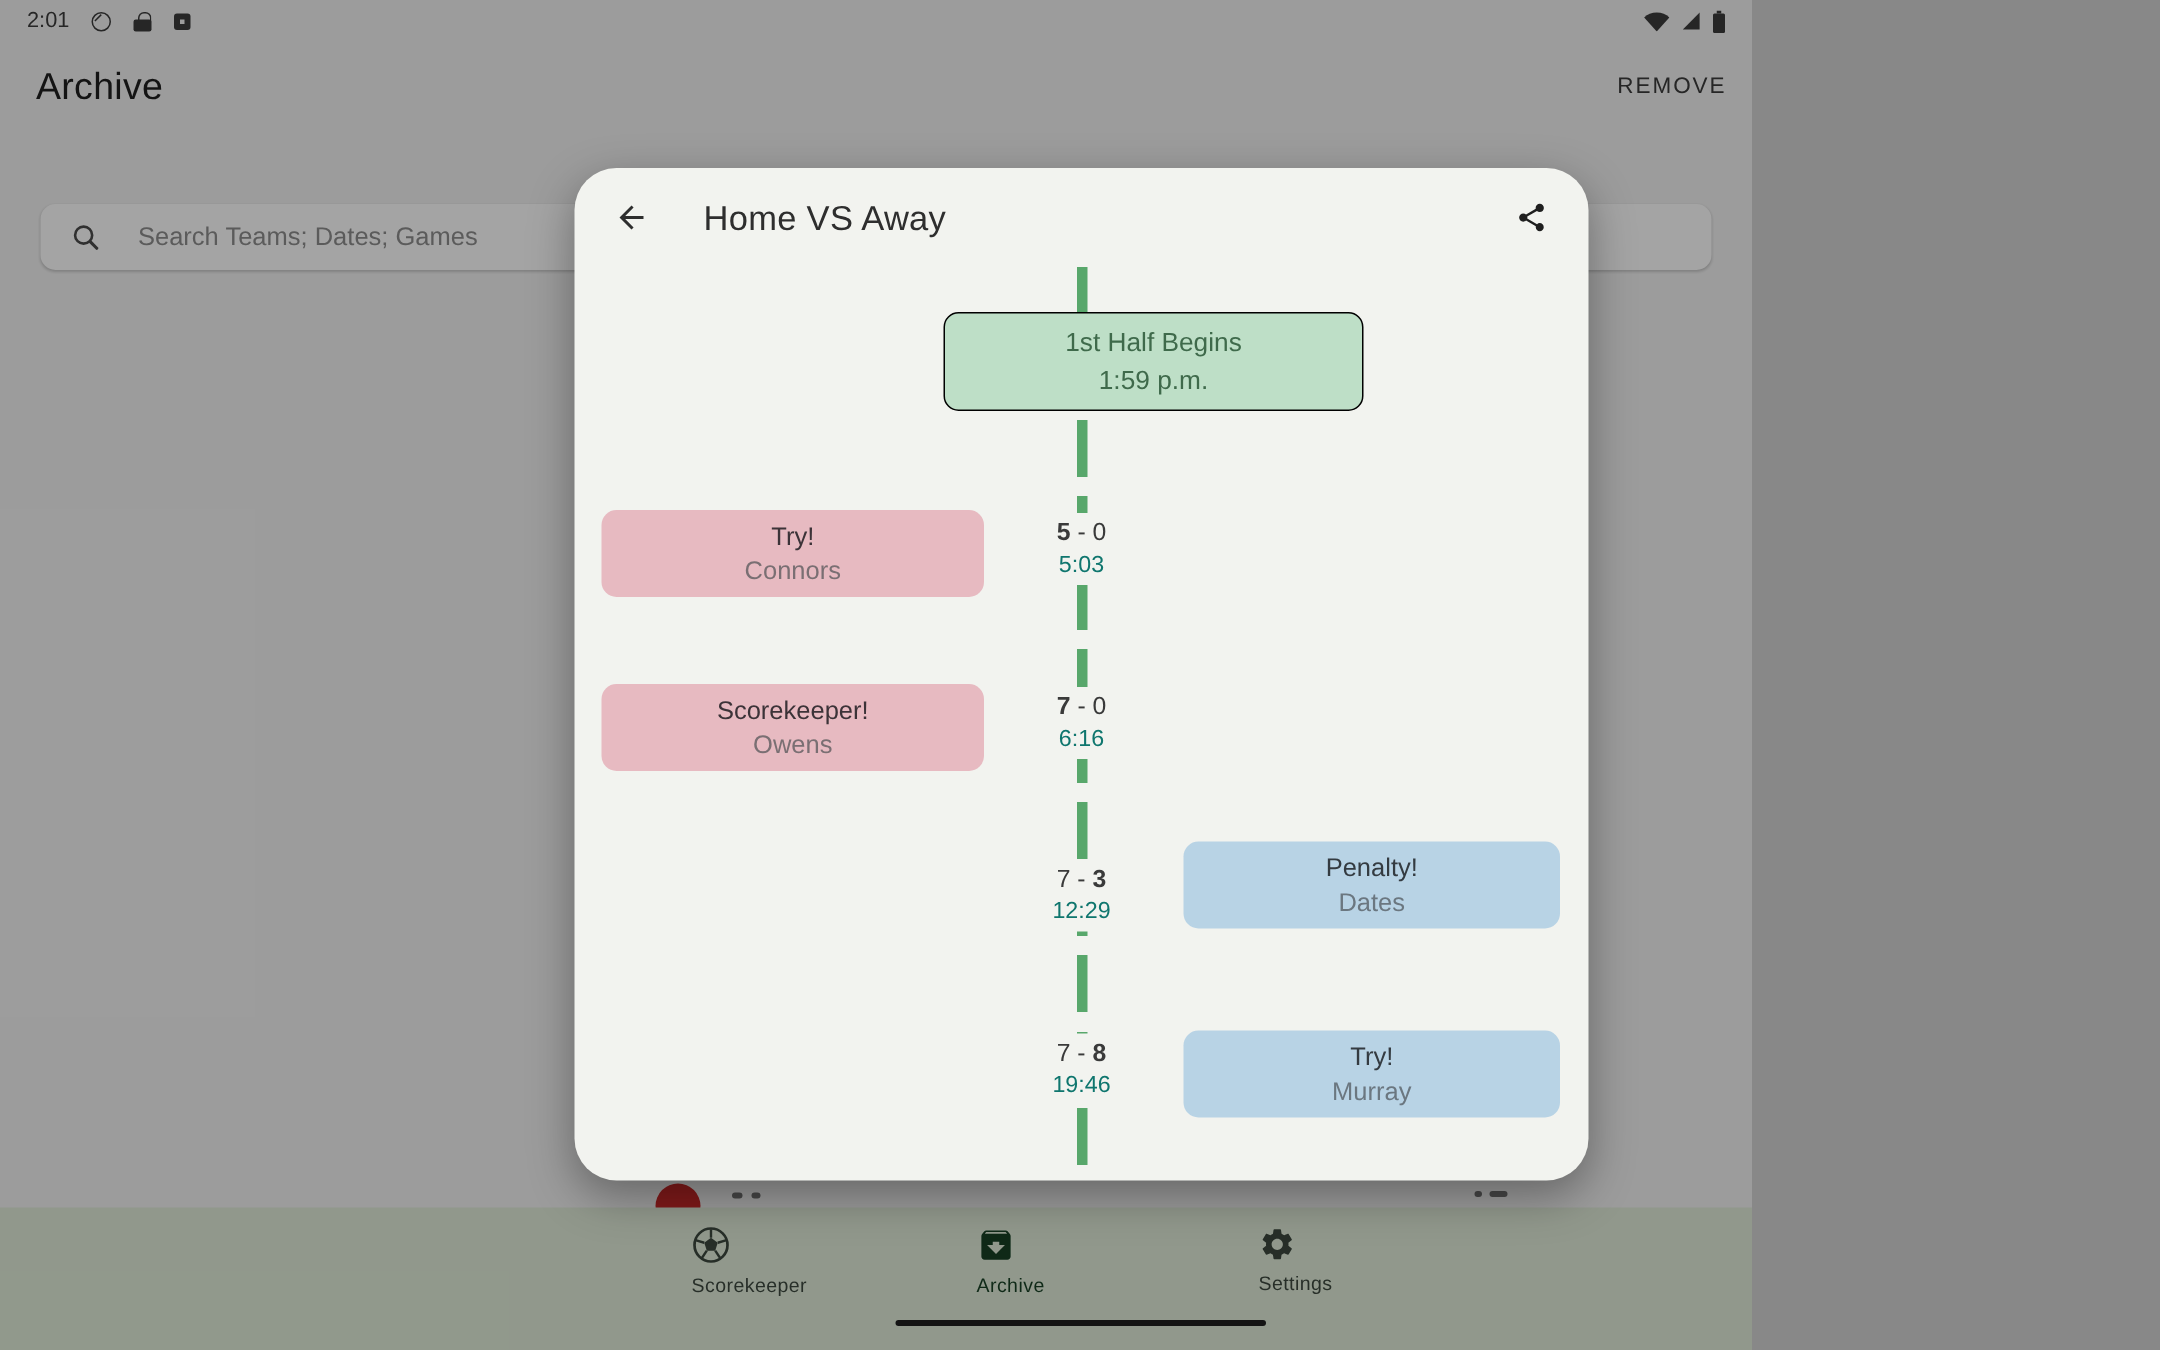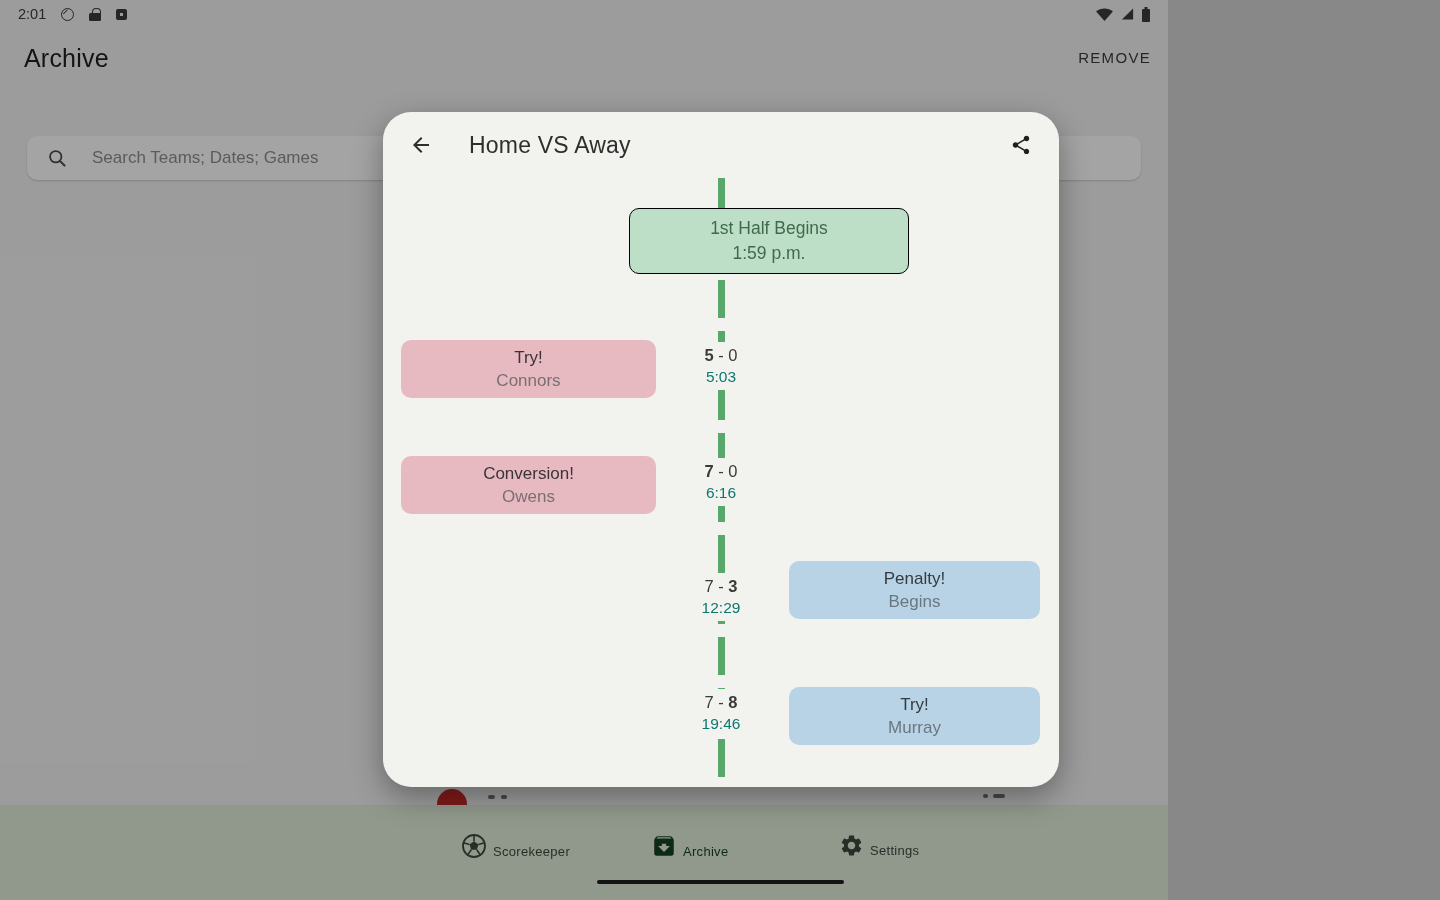--- a/index.html
+++ b/index.html
@@ -28,21 +28,21 @@
   .search-bar { position:absolute; left:27px; right:27px; top:136px; height:44px; background:#fbfbfb; border-radius:10px; box-shadow:0 1px 2px rgba(0,0,0,.18); display:flex; align-items:center; padding:0 20px; gap:24px; }
   .search-input { border:none; outline:none; background:transparent; font-size:17px; color:#3a3a3a; font-family:inherit; flex:1; }
   .search-input::placeholder { color:#8c8c8c; }
 
   
   .row-sliver-avatar { position:absolute; left:437px; top:789px; width:30px; height:30px; border-radius:50%; background:#c62828; }
   .sliver-mark { position:absolute; background:#6d6d6d; border-radius:2px; height:4px; }
 
   
   .bottom-nav { position:absolute; left:0; right:0; top:805px; height:95px; background:#dde9d6; }
-  .nav-item { position:absolute; top:28px; width:140px; display:flex; align-items:flex-end; gap:6px; cursor:pointer; color:#3c473e; }
+  .nav-item { position:absolute; top:12px; width:140px; display:flex; flex-direction:column; align-items:flex-start; gap:6px; cursor:pointer; color:#3c473e; }
   .nav-item .nav-label { font-size:13px; letter-spacing:.3px; }
   .nav-item.active { color:#173f24; }
   .nav-item.active .nav-label { font-weight:500; }
   .nav-scorekeeper { left:461px; }
   .nav-archive { left:651px; }
   .nav-settings { left:839px; }
   .gesture-handle { position:absolute; left:597px; top:880px; width:247px; height:4px; border-radius:2px; background:#1f1f1f; }
 
   
   .scrim { position:absolute; inset:0; background:rgba(0,0,0,.345); z-index:5; }
@@ -190,31 +190,31 @@
     <div class="event-box box-home ev1">
       <span class="ev-title">Try!</span>
       <span class="ev-player">Connors</span>
     </div>
     <div class="score-label sl1">
       <div class="score-text"><span class="b">5</span><span> - 0</span></div>
       <div class="score-time">5:03</div>
     </div>
 
     <div class="event-box box-home ev2">
-      <span class="ev-title">Conversion!</span>
+      <span class="ev-title">Scorekeeper!</span>
       <span class="ev-player">Owens</span>
     </div>
     <div class="score-label sl2">
       <div class="score-text"><span class="b">7</span><span> - 0</span></div>
       <div class="score-time">6:16</div>
     </div>
 
     <div class="event-box box-away ev3">
       <span class="ev-title">Penalty!</span>
-      <span class="ev-player">Begins</span>
+      <span class="ev-player">Dates</span>
     </div>
     <div class="score-label sl3">
       <div class="score-text"><span>7 - </span><span class="b">3</span></div>
       <div class="score-time">12:29</div>
     </div>
 
     <div class="event-box box-away ev4">
       <span class="ev-title">Try!</span>
       <span class="ev-player">Murray</span>
     </div>

